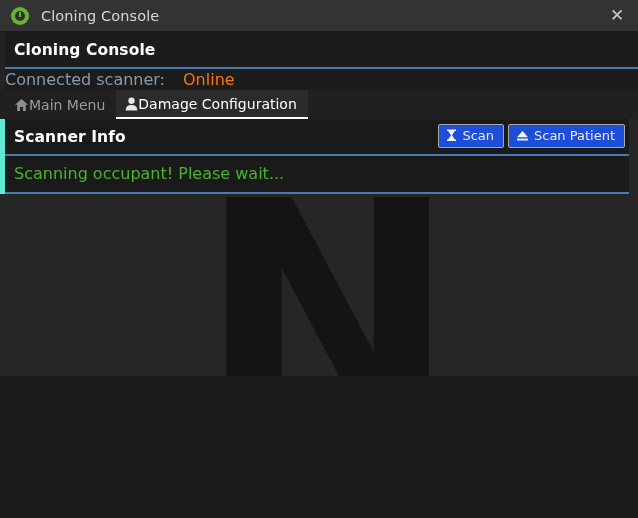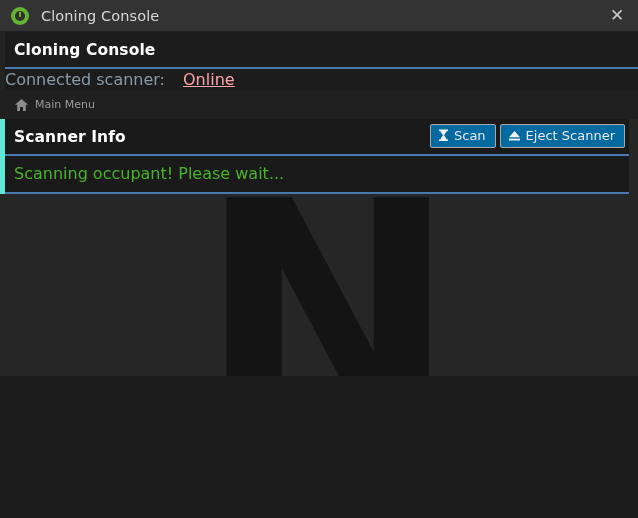--- a/index.html
+++ b/index.html
@@ -128,40 +128,38 @@
   .kv-table td {
     padding: 1px 0;
     vertical-align: top;
   }
   .kv-key {
     color: #8a9aab;
     padding-right: 18px !important;
     white-space: nowrap;
   }
   .kv-val {
-    color: #fca5a5;
-    text-decoration: underline;
+    color: #f97316;
   }
 
   
   .tabbar {
     position: relative;
     height: 29px;
     background: #202020;
     display: flex;
     align-items: stretch;
     padding-left: 5px;
     box-sizing: border-box;
   }
   .tab {
     display: flex;
     align-items: center;
-    gap: 6px;
     padding: 0 11px 0 9px;
-    font-size: 11px;
+    font-size: 14px;
     color: #9b9b9b;
     cursor: pointer;
     user-select: none;
     box-sizing: border-box;
   }
   .tab.active {
     background: #2b2b2b;
     color: #ffffff;
     border-bottom: 2px solid #ffffff;
   }
@@ -184,21 +182,21 @@
   }
   .btn-group {
     display: flex;
     gap: 4px;
     padding-bottom: 2px;
   }
   .btn {
     display: flex;
     align-items: center;
     gap: 5px;
-    background: #0369a1;
+    background: #1d4ed8;
     color: #e9e9e9;
     font-size: 13px;
     padding: 3px 9px 4px 7px;
     border-radius: 2px;
     cursor: pointer;
     user-select: none;
     border: 1px solid #a8a8a8;
     box-sizing: border-box;
   }
   .btn .ico { display: flex; align-items: center; }
@@ -241,20 +239,29 @@
     </div>
 
     <div class="tabbar">
       <div class="tab">
         <span class="ico">
           <svg width="15" height="14" viewBox="0 0 16 15">
             <path d="M8 1 L15 7.2 H12.6 V14 H9.6 V9.6 H6.4 V14 H3.4 V7.2 H1 Z" fill="#8e8e8e"></path>
           </svg>
         </span>
         <span>Main Menu</span>
+      </div>
+      <div class="tab active">
+        <span class="ico">
+          <svg width="13" height="14" viewBox="0 0 14 15">
+            <circle cx="7" cy="4" r="3.4" fill="#e8e8e8"></circle>
+            <path d="M0.8 14.5 C0.8 10.5 3.2 8.6 7 8.6 C10.8 8.6 13.2 10.5 13.2 14.5 Z" fill="#e8e8e8"></path>
+          </svg>
+        </span>
+        <span>Damage Configuration</span>
       </div>
     </div>
 
     <div class="main-panel">
 
       <div class="panel-head">
         <div class="section-title">Scanner Info</div>
         <div class="btn-group">
           <div class="btn">
             <span class="ico">
@@ -264,21 +271,21 @@
             </span>
             <span>Scan</span>
           </div>
           <div class="btn">
             <span class="ico">
               <svg width="13" height="13" viewBox="0 0 13 13">
                 <path d="M6.5 2 L12 8.2 H1 Z" fill="#f2f2f2"></path>
                 <rect x="1" y="9.6" width="11" height="1.9" fill="#f2f2f2"></rect>
               </svg>
             </span>
-            <span>Eject Scanner</span>
+            <span>Scan Patient</span>
           </div>
         </div>
       </div>
       <div class="rule"></div>
       <div class="msg good">Scanning occupant! Please wait...</div>
 
       <div class="rule"></div>
 
     </div>
 

